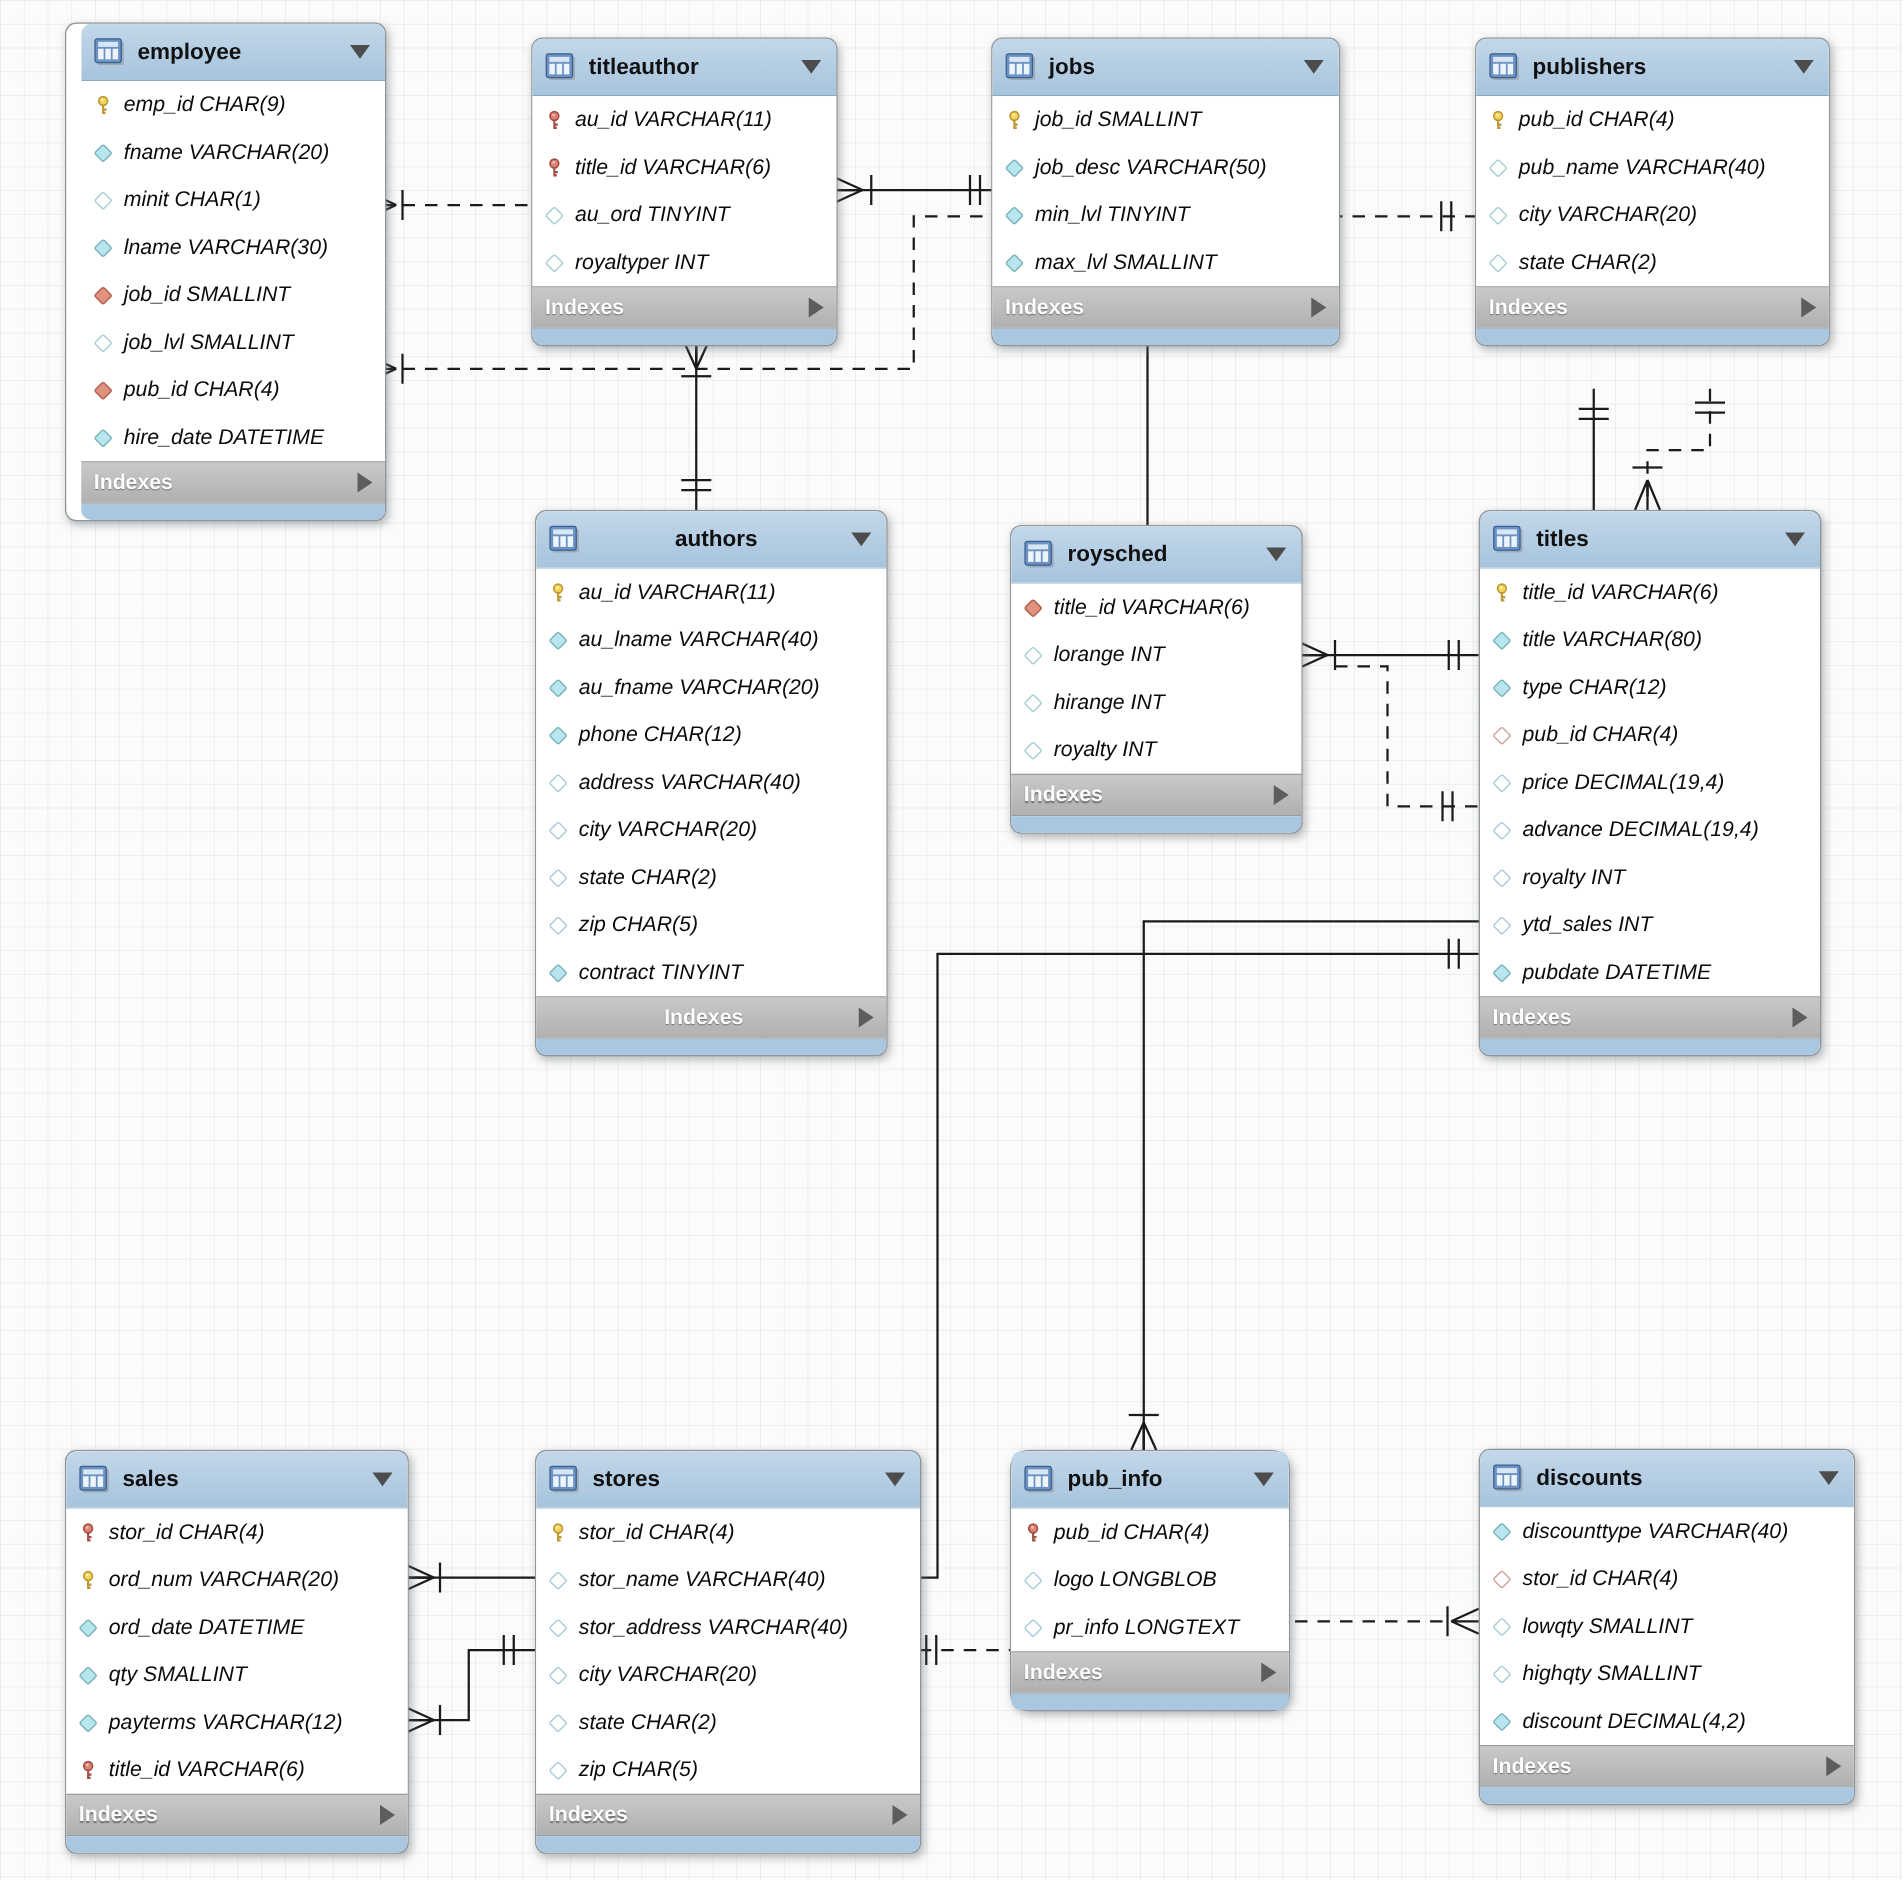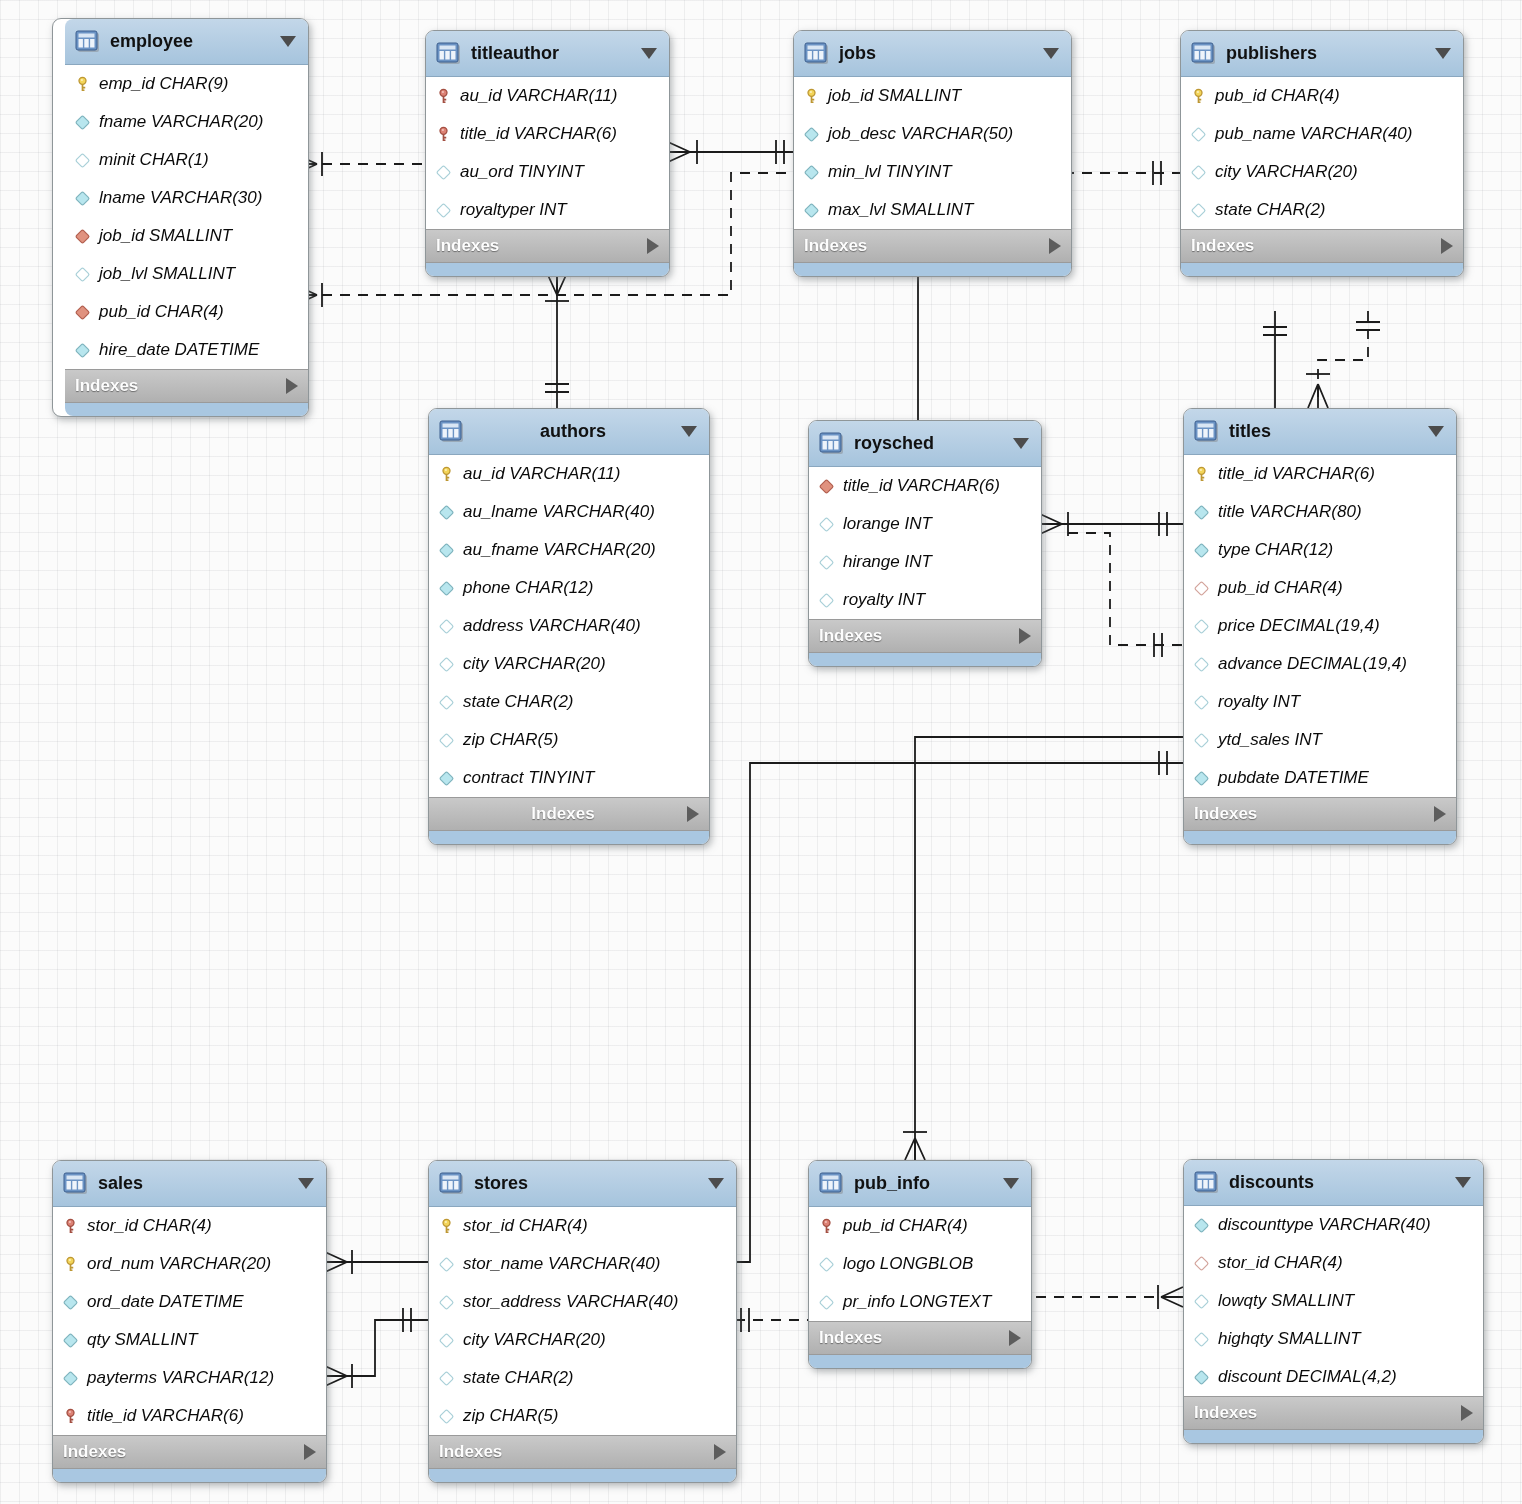--- a/index.html
+++ b/index.html
@@ -757,21 +757,21 @@
           </span>
           <span class="clabel">zip CHAR(5)</span>
         </div>
       </div>
       <div class="tindexes">
         <span class="ilabel">Indexes</span>
         <span class="iarrow"></span>
       </div>
       <div class="tfoot"></div>
     </div>
-    <div class="table" style="left: 808px; top: 1160px; width: 222px;">
+    <div class="table" style="left: 808px; top: 1160px; width: 222px; border-radius: 15px;">
       <div class="thead">
         <svg width="27" height="25" viewBox="0 0 27 25">
           <rect x="4" y="4" width="21" height="19" rx="2" fill="#8b9097" opacity="0.55"></rect>
           <rect x="2" y="2" width="21" height="19" rx="2" fill="#6b93c4" stroke="#3d5f8e"></rect>
           <rect x="4.5" y="4.5" width="16" height="4" fill="#d9e6f4"></rect>
           <rect x="4.5" y="10" width="4.4" height="8.5" fill="#eef4fb"></rect>
           <rect x="10.3" y="10" width="4.4" height="8.5" fill="#eef4fb"></rect>
           <rect x="16.1" y="10" width="4.4" height="8.5" fill="#eef4fb"></rect>
         </svg>
         <span class="ttitle">pub_info</span>

